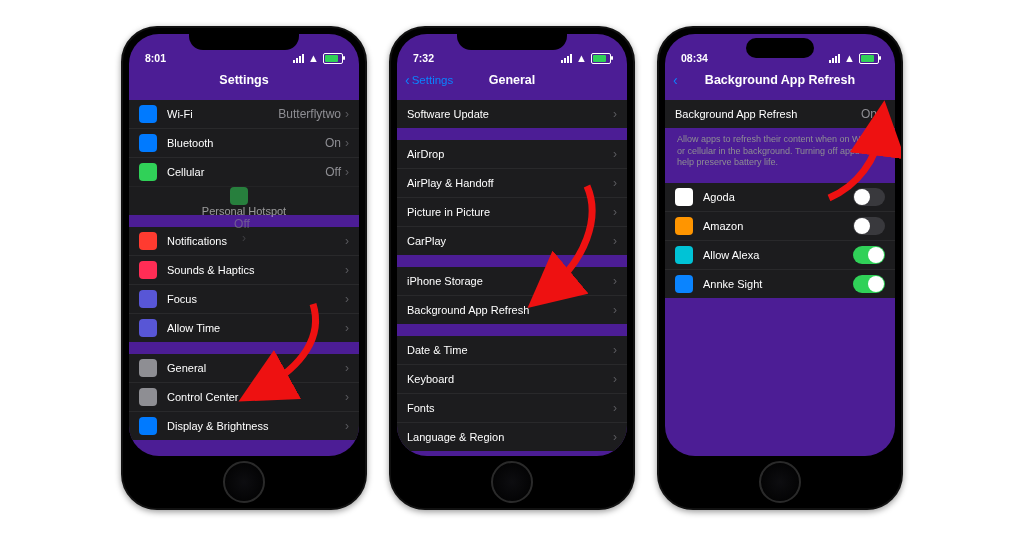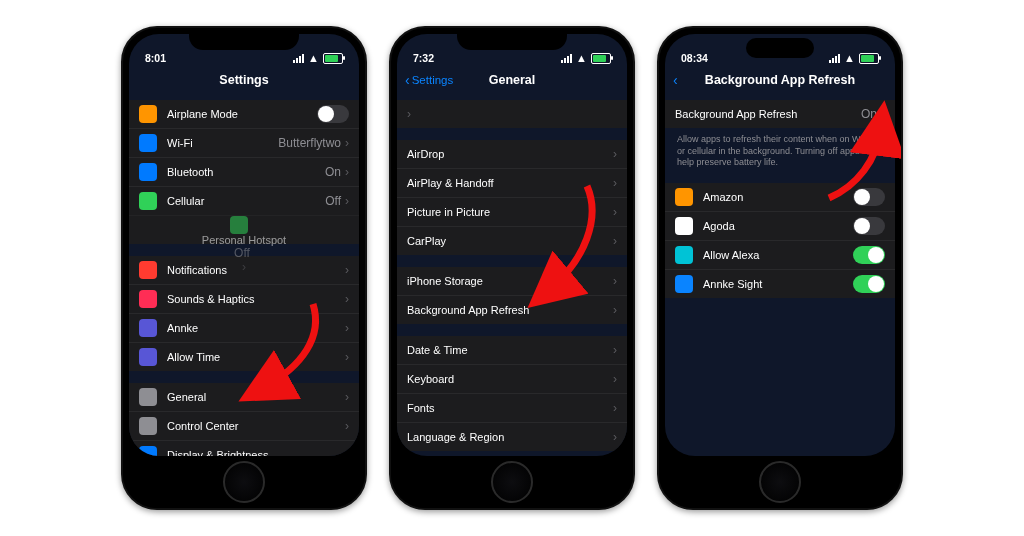--- a/index.html
+++ b/index.html
@@ -8,21 +8,21 @@
   .phone{width:242px;height:480px;background:#000;border:2px solid #111;border-radius:36px;box-shadow:0 2px 6px rgba(0,0,0,.4);position:relative;overflow:hidden;}
   .side-btn{position:absolute;background:#0a0a0a;border-radius:2px;}
   .side-left-1{left:-4px;top:96px;width:4px;height:24px;}
   .side-left-2{left:-4px;top:140px;width:4px;height:40px;}
   .side-left-3{left:-4px;top:190px;width:4px;height:40px;}
   .side-right-1{right:-4px;top:130px;width:4px;height:56px;}
   .notch{position:absolute;top:0;left:50%;transform:translate(-50%);width:110px;height:22px;background:#000;border-bottom-left-radius:14px;border-bottom-right-radius:14px;z-index:5;}
   .notch.pill{width:68px;height:20px;top:10px;border-radius:14px;}
   .home-bar{position:absolute;left:0;right:0;bottom:0;height:52px;background:#000;display:flex;align-items:center;justify-content:center;}
   .home-btn{width:38px;height:38px;border-radius:50%;border:2px solid #2a2a2a;background:radial-gradient(#0d0d10,#000);}
-  .screen{position:absolute;top:6px;left:6px;right:6px;bottom:52px;border-radius:30px;overflow:hidden;background:#0f172a;color:#fff;font-size:11px;}
+  .screen{position:absolute;top:6px;left:6px;right:6px;bottom:52px;border-radius:30px;overflow:hidden;background:#4c1d95;color:#fff;font-size:11px;}
   .status{height:30px;display:flex;align-items:flex-end;justify-content:space-between;padding:0 16px 2px;font-size:10.5px;font-weight:600;}
   .status .right{display:flex;align-items:center;gap:4px;}
   .nav{height:28px;display:flex;align-items:center;justify-content:center;position:relative;font-weight:700;font-size:12.5px;}
   .nav .back{position:absolute;left:8px;color:#0a84ff;font-weight:400;display:flex;align-items:center;gap:2px;font-size:11.5px;}
   .nav .back .chev{font-size:14px;margin-top:-1px;}
   .content{position:absolute;top:58px;bottom:0;left:0;right:0;overflow:hidden;}
   .group{margin-top:12px;background:#1c1c1e;}
   .group.first{margin-top:8px;}
   .row{height:var(--row-h);display:flex;align-items:center;padding:0 10px;border-top:0.5px solid rgba(255,255,255,.06);position:relative;}
   .row:first-child{border-top:none;}
@@ -73,27 +73,20 @@
               <span class="fill"></span>
             </span>
         </span>
       </div>
       <div class="nav">
         <span>Settings</span>
       </div>
       <div class="content" id="content1">
           <div class="group first">
             <div class="row">
-              <span class="icon" style="background: rgb(255, 149, 0);"></span>
-              <span class="label">Airplane Mode</span>
-              <span class="toggle">
-                <span class="knob"></span>
-              </span>
-            </div>
-            <div class="row">
               <span class="icon" style="background: rgb(0, 122, 255);"></span>
               <span class="label">Wi-Fi</span>
               <span class="val">Butterflytwo</span>
               <span class="chev-r">›</span>
             </div>
             <div class="row">
               <span class="icon" style="background: rgb(0, 122, 255);"></span>
               <span class="label">Bluetooth</span>
               <span class="val">On</span>
               <span class="chev-r">›</span>
@@ -117,21 +110,21 @@
               <span class="label">Notifications</span>
               <span class="chev-r">›</span>
             </div>
             <div class="row">
               <span class="icon" style="background: rgb(255, 45, 85);"></span>
               <span class="label">Sounds &amp; Haptics</span>
               <span class="chev-r">›</span>
             </div>
             <div class="row">
               <span class="icon" style="background: rgb(88, 86, 214);"></span>
-              <span class="label">Annke</span>
+              <span class="label">Focus</span>
               <span class="chev-r">›</span>
             </div>
             <div class="row">
               <span class="icon" style="background: rgb(88, 86, 214);"></span>
               <span class="label">Allow Time</span>
               <span class="chev-r">›</span>
             </div>
           </div>
           <div class="group">
             <div class="row">
@@ -189,20 +182,21 @@
       <div class="nav">
         <span class="back">
           <span class="chev">‹</span>
           <span>Settings</span>
         </span>
         <span>General</span>
       </div>
       <div class="content" id="content2">
           <div class="group first">
             <div class="row">
+              <span class="label">Software Update</span>
               <span class="chev-r">›</span>
             </div>
           </div>
           <div class="group">
             <div class="row">
               <span class="label">AirDrop</span>
               <span class="chev-r">›</span>
             </div>
             <div class="row">
               <span class="label">AirPlay &amp; Handoff</span>
@@ -291,29 +285,29 @@
         <div class="group first">
           <div class="row">
             <span class="label">Background App Refresh</span>
             <span class="val">On</span>
             <span class="chev-r">›</span>
           </div>
         </div>
         <div class="desc">Allow apps to refresh their content when on Wi-Fi or cellular in the background. Turning off apps may help preserve battery life.</div>
         <div class="group" id="appsGroup">
             <div class="row">
-              <span class="icon" style="background: rgb(255, 149, 0);"></span>
-              <span class="label">Amazon</span>
+              <span class="icon" style="background: rgb(255, 255, 255);"></span>
+              <span class="label">Agoda</span>
               <span class="toggle">
                 <span class="knob"></span>
               </span>
             </div>
             <div class="row">
-              <span class="icon" style="background: rgb(255, 255, 255);"></span>
-              <span class="label">Agoda</span>
+              <span class="icon" style="background: rgb(255, 149, 0);"></span>
+              <span class="label">Amazon</span>
               <span class="toggle">
                 <span class="knob"></span>
               </span>
             </div>
             <div class="row">
               <span class="icon" style="background: rgb(0, 195, 214);"></span>
               <span class="label">Allow Alexa</span>
               <span class="toggle on">
                 <span class="knob"></span>
               </span>

